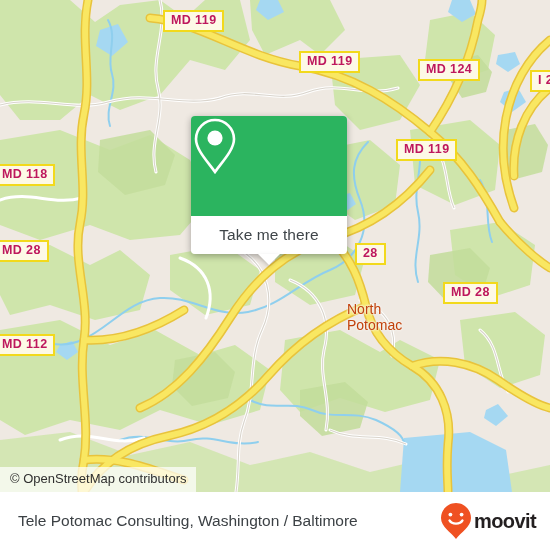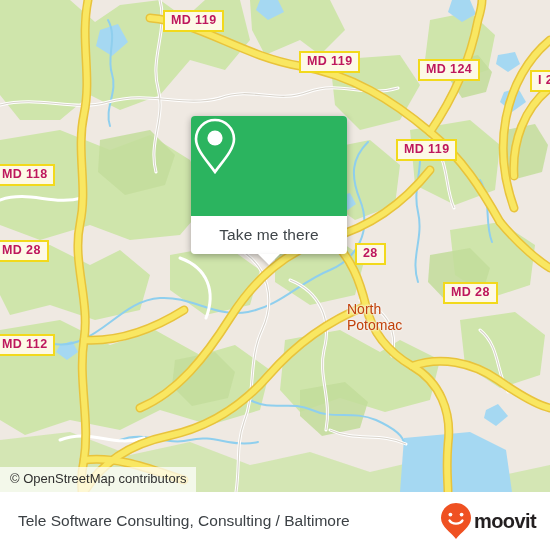--- a/index.html
+++ b/index.html
@@ -275,21 +275,21 @@
         <div class="card-tail"></div>
       </div>
     </div>
 
     <div class="attribution">© OpenStreetMap contributors</div>
   </div>
 
   <div class="bottombar">
 
     <div class="bb-inner">
-      <div class="bb-title">Tele Software Consulting, Consulting / Baltimore</div>
+      <div class="bb-title">Tele Potomac Consulting, Washington / Baltimore</div>
       <div class="brand">
         <svg width="34" height="38" viewBox="0 0 34 38">
           <path d="M17 1 C8.7 1 2 7.7 2 16 C2 25 12 30 17 37 C22 30 32 25 32 16 C32 7.7 25.3 1 17 1 Z" fill="#ef5122"></path>
           <circle cx="11.4" cy="12.6" r="1.9" fill="#ffffff"></circle>
           <circle cx="22.6" cy="12.6" r="1.9" fill="#ffffff"></circle>
           <path d="M10.5 18.4 C12.8 22.6 21.2 22.6 23.5 18.4" fill="none" stroke="#ffffff" stroke-width="2.3" stroke-linecap="round"></path>
         </svg>
         <span class="brand-word">moovit</span>
       </div>
     </div>

